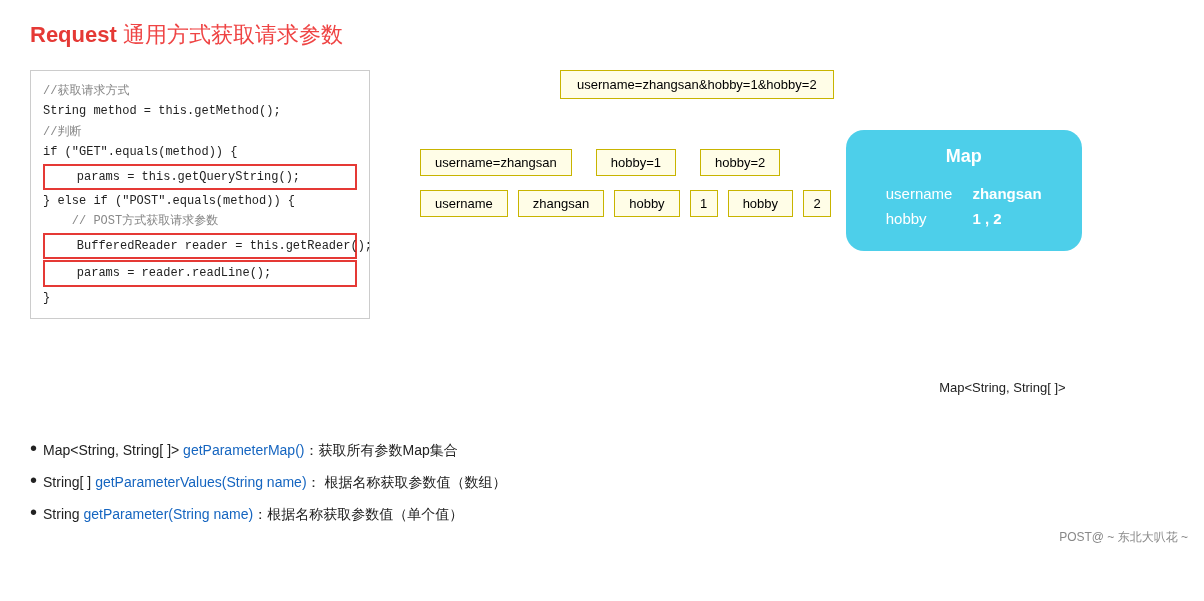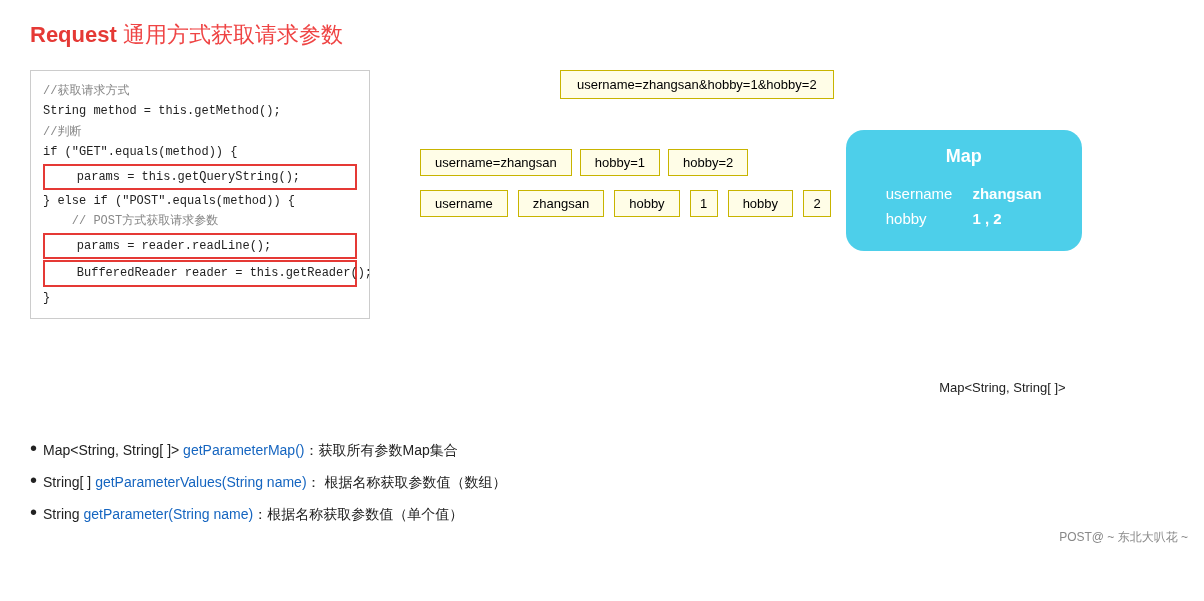--- a/index.html
+++ b/index.html
@@ -67,21 +67,21 @@
       display: inline-block;
       font-size: 13px;
       margin-bottom: 32px;
       margin-left: 80px;
     }
 
     
     .param-row {
       display: flex;
       align-items: center;
-      gap: 8px;
+      gap: 24px;
       margin-bottom: 14px;
       margin-left: 20px;
     }
     .param-box {
       border: 1px solid #c8b400;
       background: #fffde7;
       padding: 5px 14px;
       font-size: 13px;
       display: inline-block;
     }
@@ -202,22 +202,22 @@
   <div class="main-content">
 
     <div class="code-block">
       <span class="code-comment code-line">//获取请求方式</span>
       <span class="code-line">String method = this.getMethod();</span>
       <span class="code-comment code-line">//判断</span>
       <span class="code-line">if ("GET".equals(method)) {</span>
       <span class="code-highlight code-line">    params = this.getQueryString();</span>
       <span class="code-line">} else if ("POST".equals(method)) {</span>
       <span class="code-comment code-line">    // POST方式获取请求参数</span>
+      <span class="code-highlight code-line">    BufferedReader reader = this.getReader();</span>
       <span class="code-highlight code-line">    params = reader.readLine();</span>
-      <span class="code-highlight code-line">    BufferedReader reader = this.getReader();</span>
       <span class="code-line">}</span>
     </div>
 
     <div class="diagram-wrapper">
       <div class="diagram-rows">
 
         <div style="margin-bottom:18px; margin-left:80px;">
           <span class="url-box">username=zhangsan&amp;hobby=1&amp;hobby=2</span>
         </div>
 

